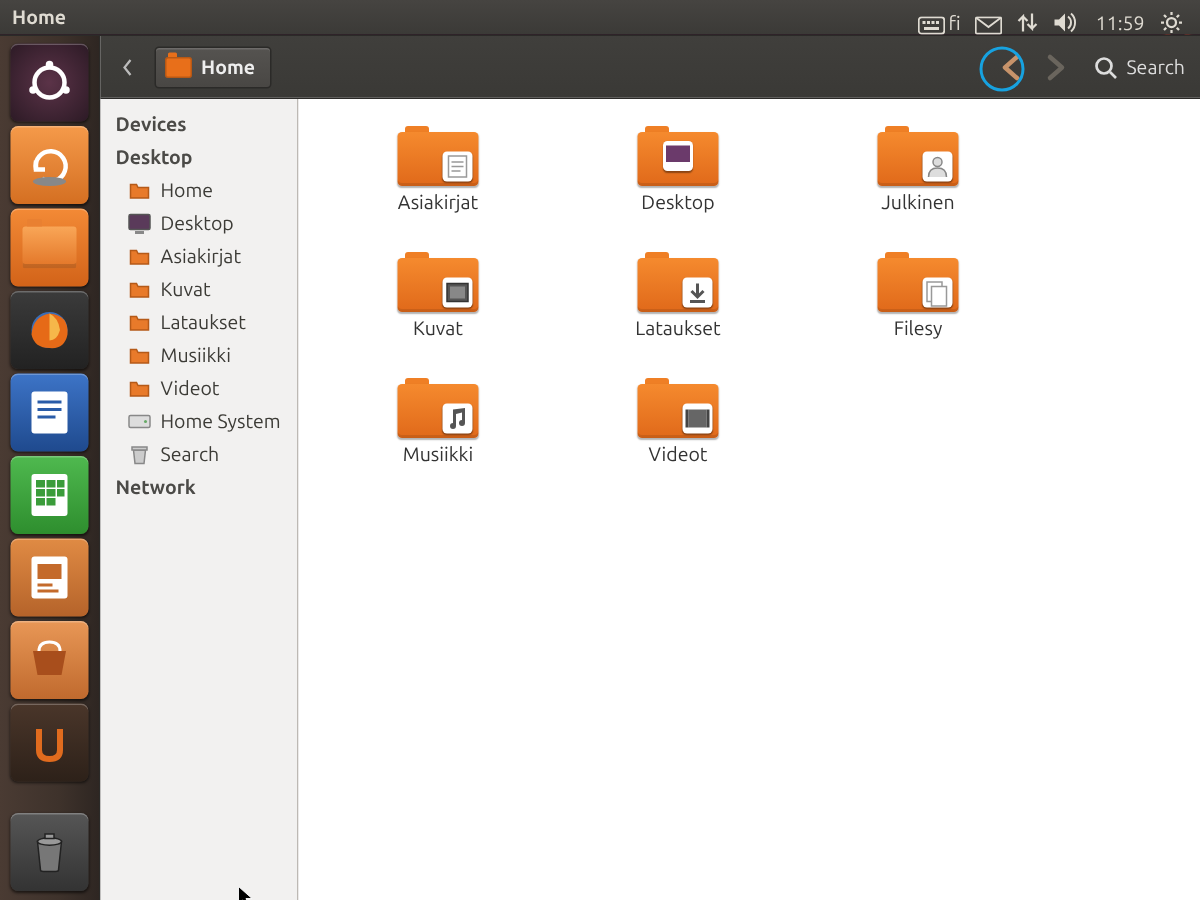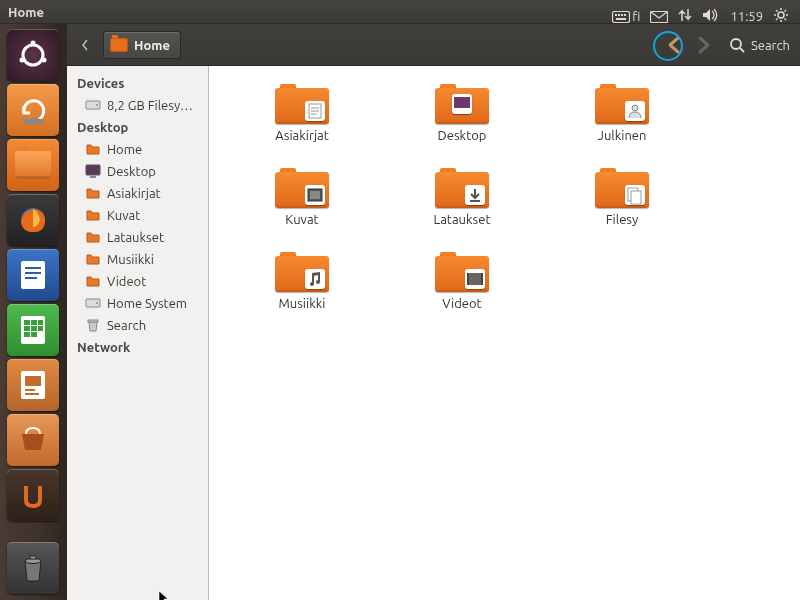--- a/index.html
+++ b/index.html
@@ -78,21 +78,21 @@
   .breadcrumb .folder-mini::before{
     content:""; position:absolute; top:-3px; left:2px; width:6px; height:3px;
     background:#e86f1a; border-radius:1px 1px 0 0;
   }
   .toolbar .grow { flex:1; }
   .toolbar .nav-arrows { display:flex; gap:4px; margin-right:8px;}
   .toolbar .search { display:flex; align-items:center; gap:6px; color:#ddd; cursor:pointer;}
   
   .body { flex:1; display:flex; min-height:0;}
   .sidebar {
-    width:142px; background:#f2f1f0; border-right:1px solid #bdb9b4;
+    width:132px; background:#f2f1f0; border-right:1px solid #bdb9b4;
     overflow:auto; padding:6px 4px;
   }
   .sidebar h4 { font-size:13px; font-weight:bold; color:#4b4a47; padding:4px 6px;}
   .sidebar .item {
     display:flex; align-items:center; gap:6px;
     padding:3px 6px 3px 14px; color:#3c3b36; cursor:pointer;
     white-space:nowrap; overflow:hidden; text-overflow:ellipsis;
     border-radius:3px;
   }
   .sb-ico { width:16px; height:16px; flex:0 0 16px; display:flex; align-items:center; justify-content:center;}
@@ -296,31 +296,20 @@
           <circle cx="7" cy="7" r="5" fill="none" stroke="#ddd" stroke-width="1.8"></circle>
           <line x1="11" y1="11" x2="15" y2="15" stroke="#ddd" stroke-width="1.8"></line>
         </svg>
       <span>Search</span>
     </div>
   </div>
 
   <div class="body">
     <div class="sidebar">
       <h4>Devices</h4>
-      <div id="sb-devices">
-          <div class="item">
-            <span class="sb-ico">
-              <svg width="16" height="16" viewBox="0 0 16 16">
-                <rect x="1" y="4" width="14" height="8" rx="1" fill="#ddd" stroke="#888"></rect>
-                <circle cx="12" cy="8" r="1" fill="#6a6"></circle>
-              </svg>
-            </span>
-            <span>8,2 GB Filesy…</span>
-          </div>
-        </div>
       <h4>Desktop</h4>
       <div id="sb-computer">
           <div class="item">
             <span class="sb-ico">
               <svg width="16" height="16" viewBox="0 0 16 16">
                 <path d="M2 4 L6 4 L7 6 L14 6 L14 13 L2 13 Z" fill="#e87a2a" stroke="#b55a18"></path>
               </svg>
             </span>
             <span>Home</span>
           </div>

